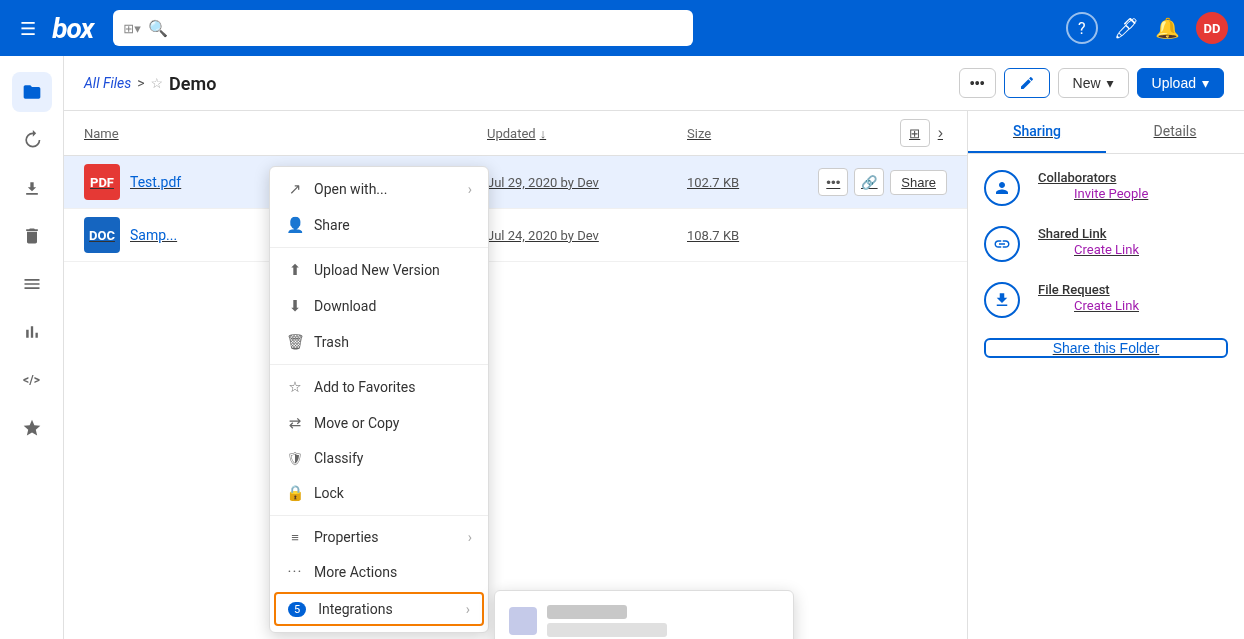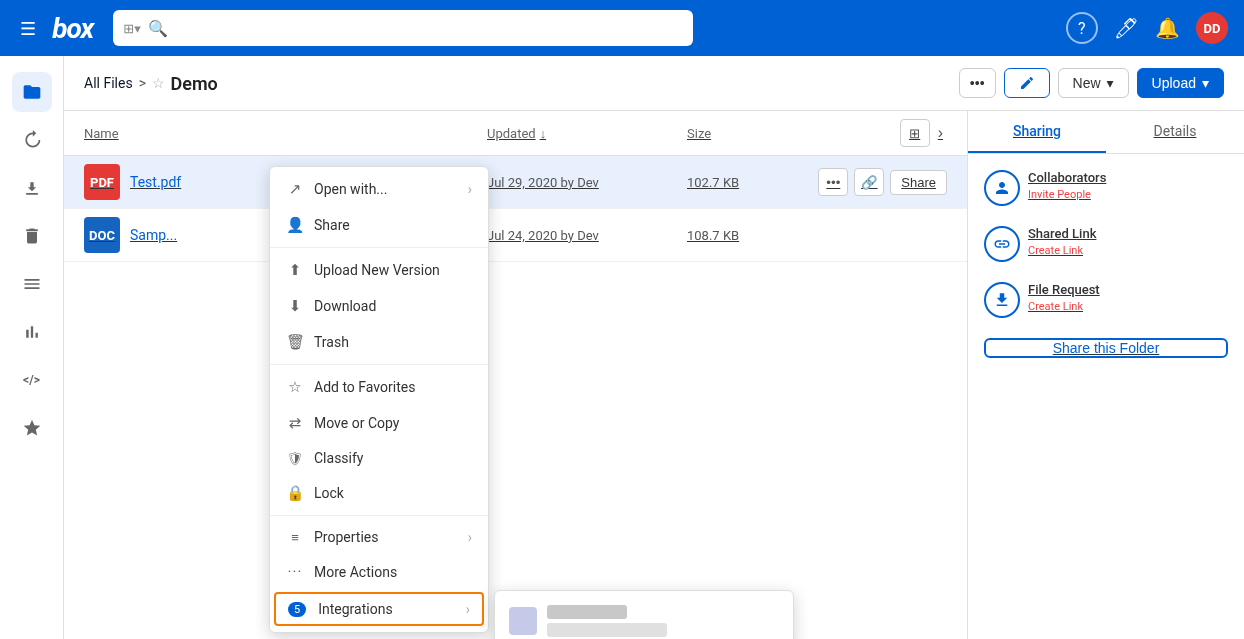--- a/index.html
+++ b/index.html
@@ -23,21 +23,21 @@
     .sidebar { width: 64px; background: #fff; border-right: 1px solid #e0e0e0; display: flex; flex-direction: column; align-items: center; padding: 16px 0; gap: 8px; flex-shrink: 0; }
     .sidebar-item { width: 40px; height: 40px; display: flex; align-items: center; justify-content: center; border-radius: 8px; cursor: pointer; color: #666; font-size: 18px; }
     .sidebar-item.active { background: #e8f0fe; color: #0061D5; }
 
     
     .main { flex: 1; display: flex; flex-direction: column; overflow: hidden; }
 
     
     .toolbar { display: flex; align-items: center; padding: 12px 20px; gap: 10px; border-bottom: 1px solid #e0e0e0; }
     .breadcrumb { display: flex; align-items: center; gap: 6px; font-size: 14px; color: #555; }
-    .breadcrumb a { color: #0f172a; text-decoration: none; }
+    .breadcrumb a { color: #1d4ed8; text-decoration: none; font-style: italic; }
     .breadcrumb-current { font-size: 18px; font-weight: 600; color: #222; }
     .toolbar-right { margin-left: auto; display: flex; align-items: center; gap: 8px; }
     .btn { border: 1px solid #ccc; background: #fff; border-radius: 6px; padding: 6px 14px; cursor: pointer; font-size: 14px; color: #333; display: flex; align-items: center; gap: 6px; }
     .btn-primary { background: #0061D5; color: #fff; border-color: #0061D5; }
     .btn-dots { padding: 6px 10px; }
 
     
     .content-area { display: flex; flex: 1; overflow: hidden; text-decoration: underline; }
     .file-list { flex: 1; overflow-y: auto; }
     .file-list-header { display: flex; align-items: center; padding: 8px 20px; border-bottom: 1px solid #e0e0e0; font-size: 13px; color: #666; }
@@ -56,25 +56,25 @@
     .file-row-actions { width: 160px; display: flex; align-items: center; gap: 6px; justify-content: flex-end; }
     .action-btn { border: 1px solid #ccc; background: #fff; border-radius: 4px; padding: 4px 10px; font-size: 13px; cursor: pointer; color: #333; }
     .icon-btn { border: 1px solid #ccc; background: #fff; border-radius: 4px; width: 30px; height: 28px; display: flex; align-items: center; justify-content: center; cursor: pointer; color: #555; }
 
     
     .right-panel { width: 277px; border-left: 1px solid #e0e0e0; display: flex; flex-direction: column; flex-shrink: 0; }
     .panel-tabs { display: flex; border-bottom: 1px solid #e0e0e0; }
     .panel-tab { flex: 1; text-align: center; padding: 12px 0; font-size: 14px; cursor: pointer; color: #666; }
     .panel-tab.active { color: #0061D5; border-bottom: 2px solid #0061D5; font-weight: 500; }
     .panel-content { padding: 16px; flex: 1; overflow-y: auto; }
-    .panel-item { display: flex; align-items: flex-start; gap: 8px; margin-bottom: 20px; }
+    .panel-item { display: flex; align-items: flex-start; gap: 18px; margin-bottom: 20px; }
     .panel-item-icon { width: 36px; height: 36px; border-radius: 50%; border: 2px solid #0061D5; display: flex; align-items: center; justify-content: center; color: #0061D5; font-size: 16px; flex-shrink: 0; }
     .panel-item-text { flex: 1; }
     .panel-item-title { font-size: 13px; color: #333; font-weight: 500; }
-    .panel-item-link { font-size: 11px; color: #ef4444; cursor: pointer; text-decoration: none; }
+    .panel-item-link { font-size: 13px; color: #a21caf; cursor: pointer; text-decoration: none; margin-left: 36px; }
     .panel-share-btn { display: block; width: 100%; border: 2px solid #0061D5; background: #fff; color: #0061D5; border-radius: 6px; padding: 0; font-size: 14px; cursor: pointer; text-align: center; margin-top: 8px; }
     .context-menu { position: absolute; background: #fff; border: 1px solid #ddd; border-radius: 6px; box-shadow: 0 4px 16px rgba(0,0,0,0.18); z-index: 200; width: 220px; padding: 4px 0; }
     .ctx-item { display: flex; align-items: center; gap: 10px; padding: 9px 16px; cursor: pointer; font-size: 14px; color: #333; position: relative; }
     .ctx-icon { width: 18px; text-align: center; color: #666; font-size: 15px; }
     .ctx-arrow { margin-left: auto; color: #aaa; }
     .ctx-divider { border: none; border-top: 1px solid #eee; margin: 4px 0; }
     .ctx-badge { background: #0061D5; color: #fff; border-radius: 10px; font-size: 11px; padding: 1px 6px; margin-right: 2px; }
     .ctx-item.orange-border { border: 2px solid #f57c00; border-radius: 4px; margin: 2px 4px; padding: 7px 12px; }
 
     

